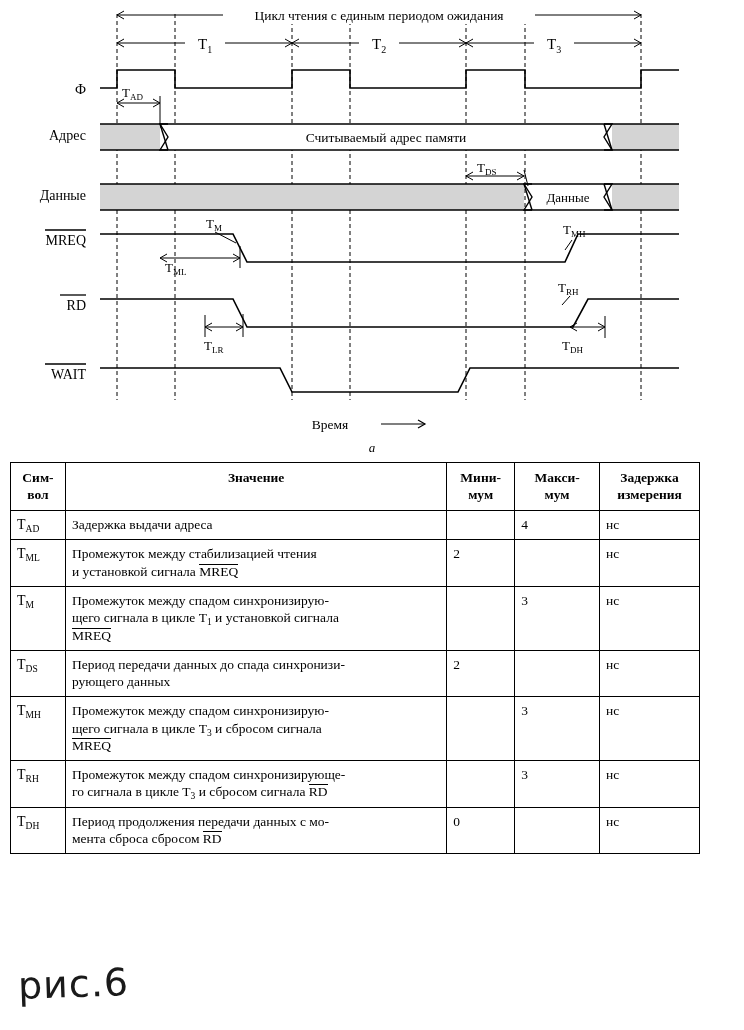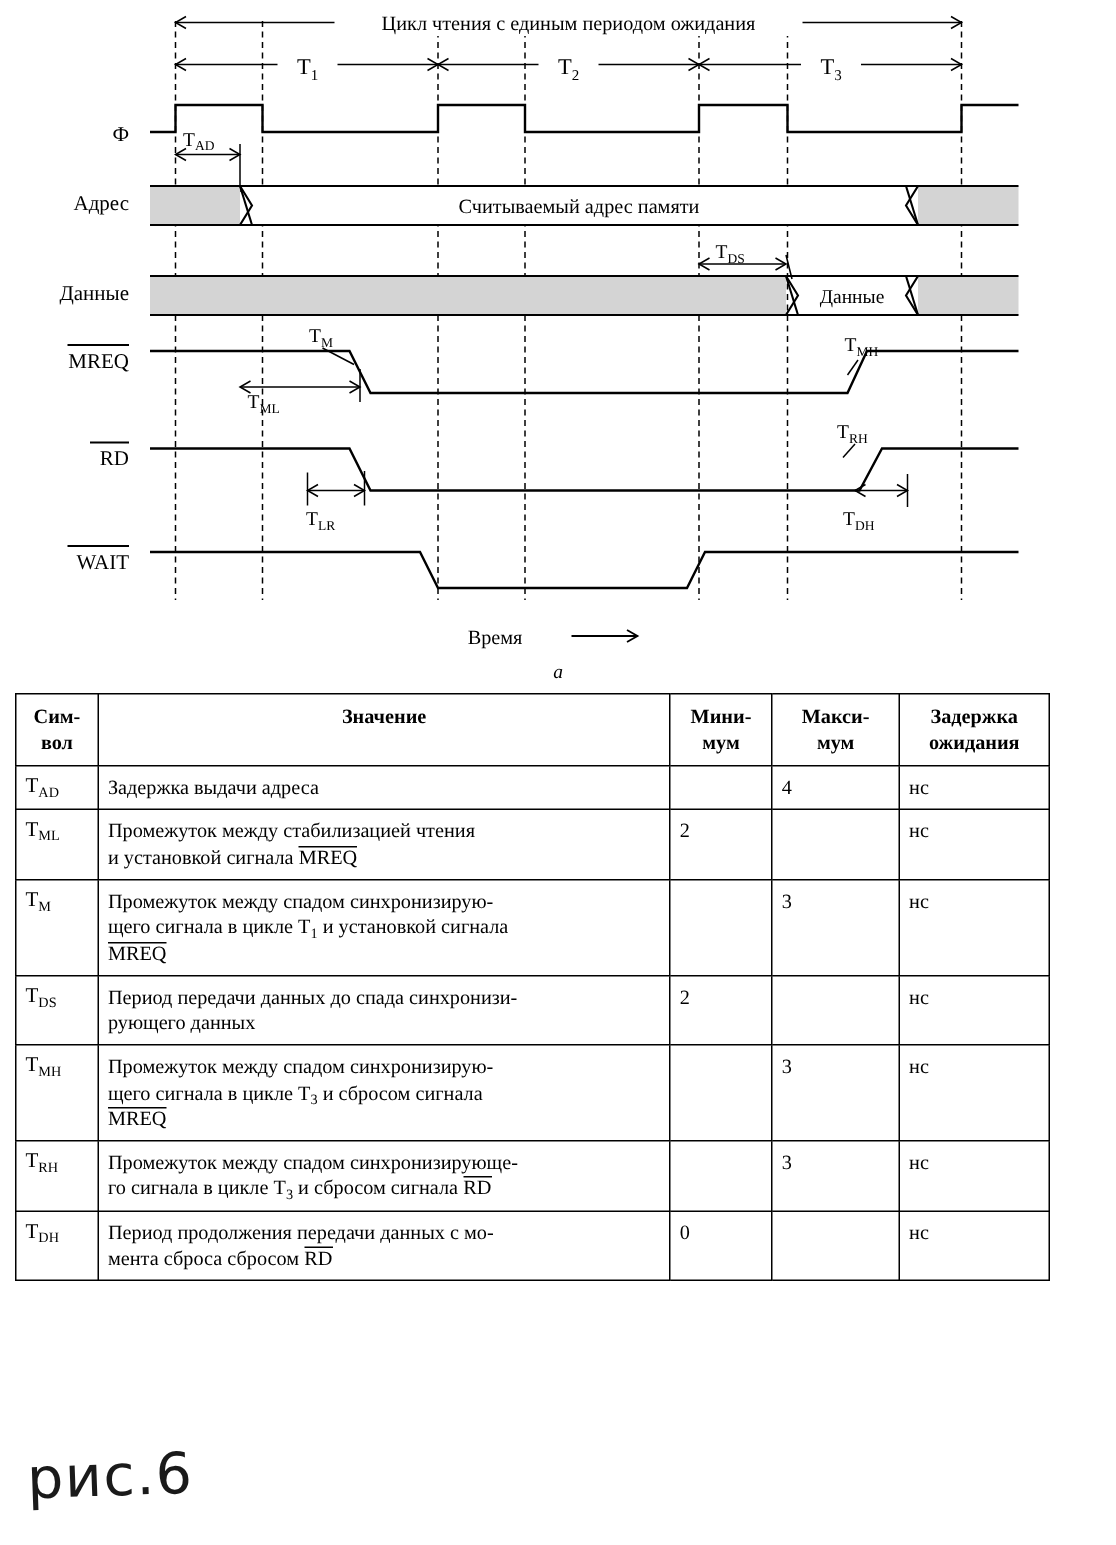--- a/index.html
+++ b/index.html
@@ -280,21 +280,21 @@
           <th>
             <span>Мини-</span><br>
             <span>мум</span>
           </th>
           <th>
             <span>Макси-</span><br>
             <span>мум</span>
           </th>
           <th>
             <span>Задержка</span><br>
-            <span>ожидания</span>
+            <span>измерения</span>
           </th>
         </tr>
       </thead>
       <tbody>
           <tr>
             <td class="sym"><span>T</span><sub>AD</sub></td>
             <td><span>Задержка выдачи адреса</span></td>
             <td></td>
             <td>4</td>
             <td>нс</td>

